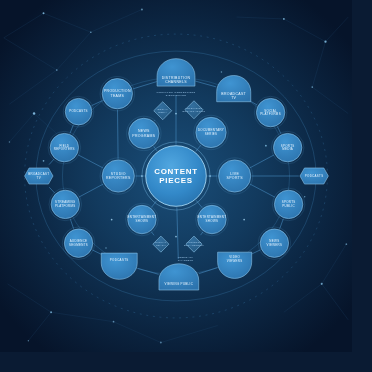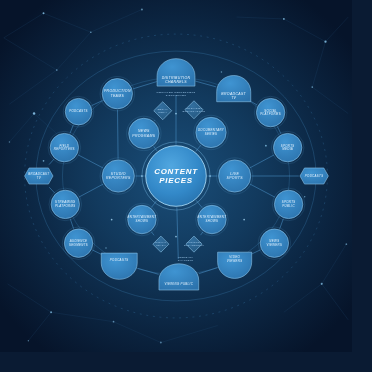--- a/index.html
+++ b/index.html
@@ -1,21 +1,21 @@
 <!DOCTYPE html>
 <html><head>
 <meta charset="utf-8">
 <style>
   html,body{margin:0;padding:0;}
   body{
     width:372px;height:372px;overflow:hidden;
     background:#0a1b33;
     font-family:"Liberation Sans", sans-serif;
   }
-  #stage{position:relative;width:352px;height:372px;overflow:hidden;font-style:italic;}
+  #stage{position:relative;width:352px;height:372px;overflow:hidden;}
   #bg{position:absolute;inset:0;}
   #net{position:absolute;inset:0;}
   #diagram{position:absolute;inset:0;}
   .nd-label{
     font-family:"Liberation Sans", sans-serif;
     fill:#e8f4ff;
     text-anchor:middle;
     dominant-baseline:middle;
     letter-spacing:.35px;
   }

